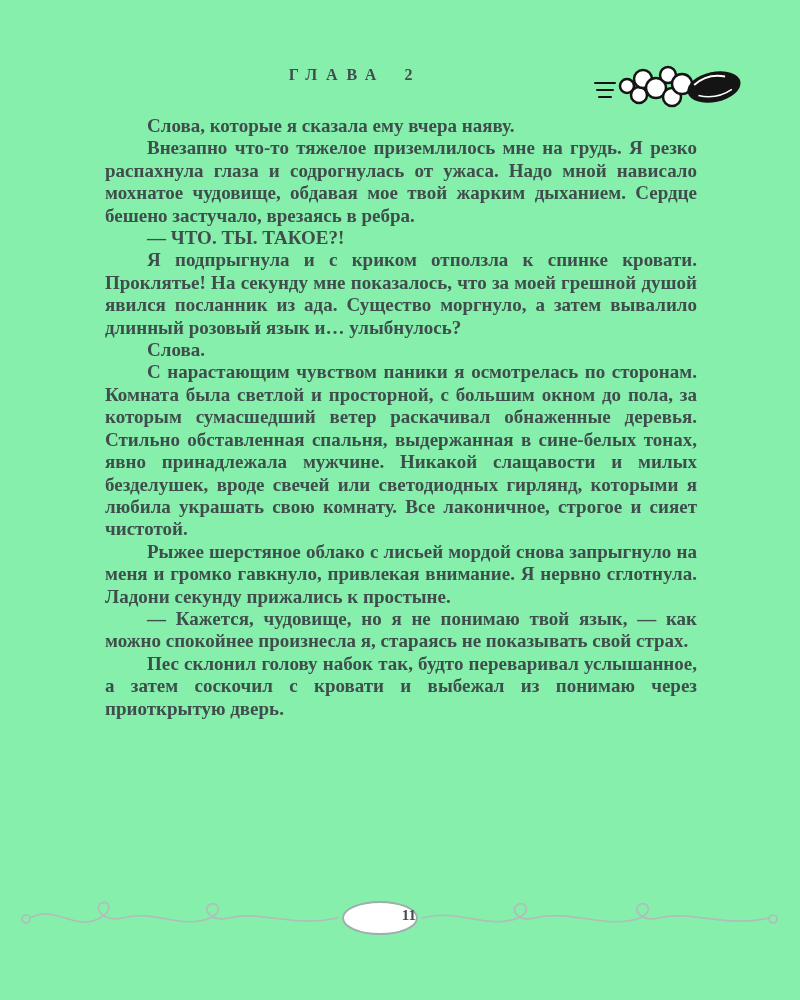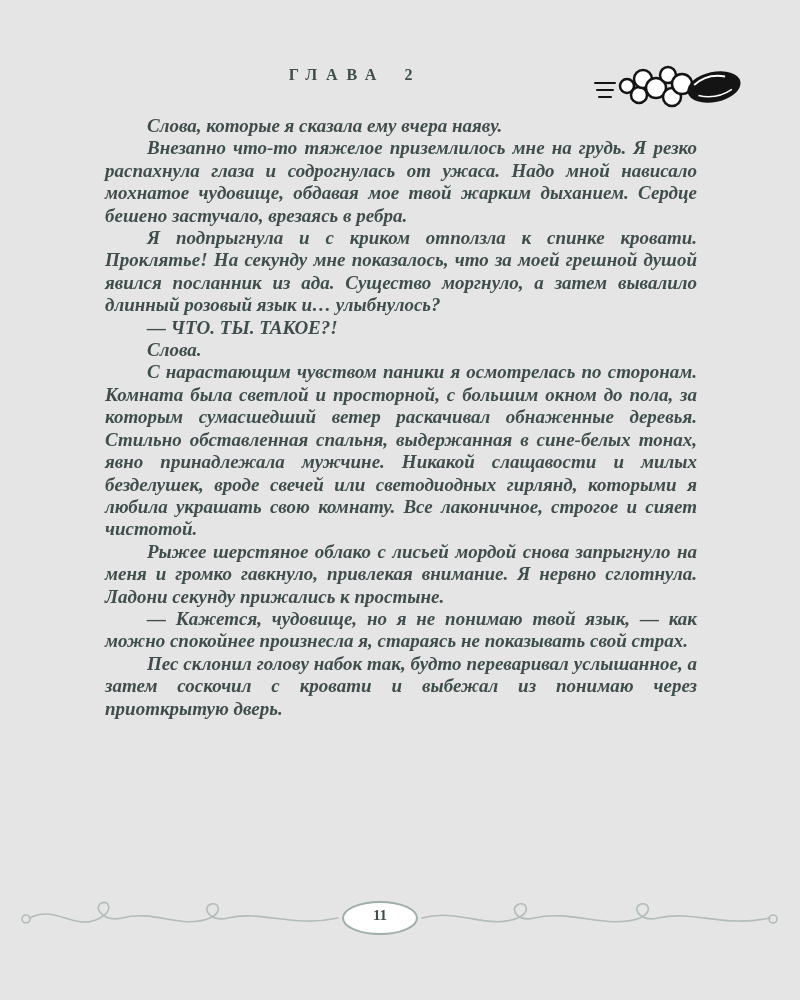--- a/index.html
+++ b/index.html
@@ -4,21 +4,21 @@
 <style>
   html, body {
     margin: 0;
     padding: 0;
     background: #ffffff;
   }
   .page {
     position: relative;
     width: 800px;
     height: 1000px;
-    background: #e5e5e5;
+    background: #86efac;
     overflow: hidden;
     font-family: "Liberation Serif", "DejaVu Serif", serif;
     color: #3f4e4c;
   }
   .chapter-title {
     position: absolute;
     top: 66px;
     left: 0;
     right: 90px;
     text-align: center;
@@ -39,35 +39,34 @@
     left: 105px;
     width: 592px;
     font-size: 19px;
     line-height: 1.18;
     font-weight: 600;
     text-align: justify;
   }
   .body-text p {
     margin: 0;
     text-indent: 42px;
-    font-style: italic;
   }
   .footer-ornament {
     position: absolute;
     left: 0;
     top: 892px;
     width: 800px;
     height: 52px;
   }
   .page-number {
     position: absolute;
     left: 344px;
     top: 907px;
     width: 72px;
-    text-align: center;
+    text-align: right;
     font-size: 15px;
     font-weight: bold;
     color: #3f4e4c;
   }
 </style>
 </head>
 <body>
 
 <div class="page">
 
@@ -91,22 +90,22 @@
     <g transform="rotate(-12 121 31)">
       <ellipse cx="121" cy="31" rx="27" ry="15" fill="#141414"></ellipse>
       <path d="M102 25 q15 -9 32 -2" stroke="#ffffff" stroke-width="2" fill="none"></path>
       <path d="M104 36 q17 8 34 1" stroke="#ffffff" stroke-width="1.5" fill="none"></path>
     </g>
   </svg>
 
   <div class="body-text">
     <p>Слова, которые я сказала ему вчера наяву.</p>
     <p>Внезапно что-то тяжелое приземлилось мне на грудь. Я резко распахнула глаза и содрогнулась от ужаса. Надо мной нависало мохнатое чудовище, обдавая мое твой жарким дыханием. Сердце бешено застучало, врезаясь в ребра.</p>
+    <p>— ЧТО. ТЫ. ТАКОЕ?!</p>
     <p>Я подпрыгнула и с криком отползла к спинке кровати. Проклятье! На секунду мне показалось, что за моей грешной душой явился посланник из ада. Существо моргнуло, а затем вывалило длинный розовый язык и… улыбнулось?</p>
-    <p>— ЧТО. ТЫ. ТАКОЕ?!</p>
     <p>Слова.</p>
     <p>С нарастающим чувством паники я осмотрелась по сторонам. Комната была светлой и просторной, с большим окном до пола, за которым сумасшедший ветер раскачивал обнаженные деревья. Стильно обставленная спальня, выдержанная в сине-белых тонах, явно принадлежала мужчине. Никакой слащавости и милых безделушек, вроде свечей или светодиодных гирлянд, которыми я любила украшать свою комнату. Все лаконичное, строгое и сияет чистотой.</p>
     <p>Рыжее шерстяное облако с лисьей мордой снова запрыгнуло на меня и громко гавкнуло, привлекая внимание. Я нервно сглотнула. Ладони секунду прижались к простыне.</p>
     <p>— Кажется, чудовище, но я не понимаю твой язык, — как можно спокойнее произнесла я, стараясь не показывать свой страх.</p>
     <p>Пес склонил голову набок так, будто переваривал услышанное, а затем соскочил с кровати и выбежал из понимаю через приоткрытую дверь.</p>
   </div>
 
   <svg class="footer-ornament" width="800" height="52" viewBox="0 0 800 52">
     <g stroke="#b2bcba" stroke-width="1.6" fill="none" stroke-linecap="round">
       <path d="M30 26

